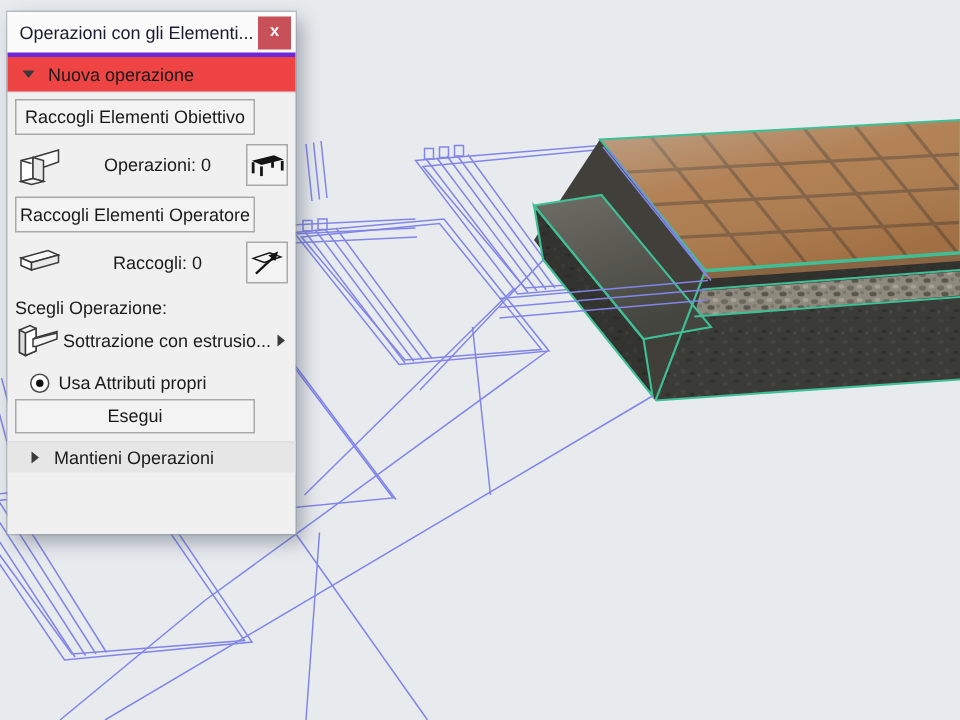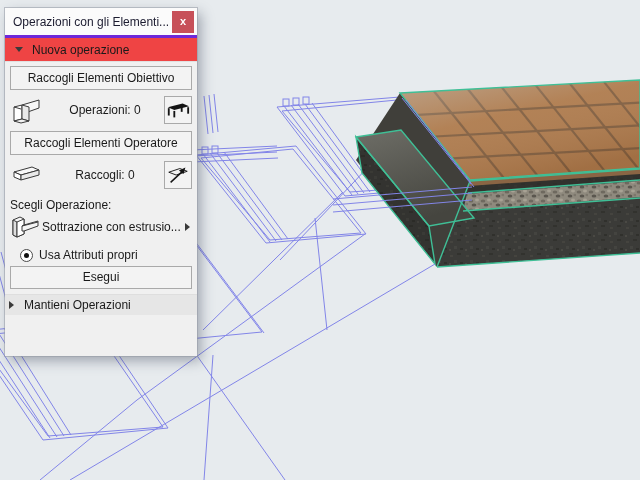--- a/index.html
+++ b/index.html
@@ -29,41 +29,41 @@
     font-size:11px;font-weight:bold;line-height:1;cursor:default;
   }
   .section-header{
     height:24px;background:#ef4444;display:flex;align-items:center;
     padding-left:10px;border-bottom:1px solid #e0e0e0;
   }
   .section-header .lbl{margin-left:9px;}
   .tri-down{width:0;height:0;border-left:4px solid transparent;border-right:4px solid transparent;border-top:5px solid #3a3a3a;}
   .tri-right{width:0;height:0;border-top:4px solid transparent;border-bottom:4px solid transparent;border-left:5px solid #3a3a3a;}
   .btn{
-    display:block;margin:4px 5px 0;width:182px;height:24px;
+    display:block;margin:4px 5px 0;width:160px;height:24px;
     background:#f3f3f3;border:1px solid #a9a9a9;
     font-family:"Liberation Sans",sans-serif;font-size:12px;color:#1a1a1a;
     text-align:center;padding:0;line-height:22px;
   }
   .count-row{display:flex;align-items:center;margin:3px 5px 0;height:34px;}
   .icon-3d{width:36px;display:flex;align-items:center;}
   .count-label{flex:1;text-align:center;}
   .icon-btn{
     width:28px;height:28px;border:1px solid #a9a9a9;background:#f3f3f3;
     display:flex;align-items:center;justify-content:center;padding:0;
   }
   .field-label{margin:6px 5px 0;height:14px;}
   .dropdown{display:flex;align-items:center;margin:1px 5px 0;height:28px;}
   .dropdown .dd-text{margin-left:2px;flex:1;white-space:nowrap;overflow:hidden;}
   .dropdown .tri-right{margin-right:2px;}
   .radio-row{display:flex;align-items:center;margin:7px 0 0 15px;height:14px;}
   .radio{width:13px;height:13px;border:1px solid #4a4a4a;border-radius:50%;background:#fff;position:relative;flex:none;}
   .radio.checked::after{content:"";position:absolute;left:3px;top:3px;width:5px;height:5px;border-radius:50%;background:#111;}
   .radio-row .lbl{margin-left:6px;}
-  .footer-header{margin-top:5px;height:21px;background:#e6e6e6;display:flex;align-items:center;padding-left:4px;border-top:1px solid #dedede;}
+  .footer-header{margin-top:5px;height:21px;background:#e6e6e6;display:flex;align-items:center;padding-left:16px;border-top:1px solid #dedede;}
   .footer-header .lbl{margin-left:10px;}
 </style>
 </head>
 <body>
 
 <svg id="viewport" viewBox="0 0 640 480" xmlns="http://www.w3.org/2000/svg">
   <defs>
     <pattern id="concreteP" width="16" height="14" patternUnits="userSpaceOnUse">
       <rect width="16" height="14" fill="#3b3b38"></rect>
       <rect x="2" y="3" width="3" height="2" fill="#45443f"></rect>

